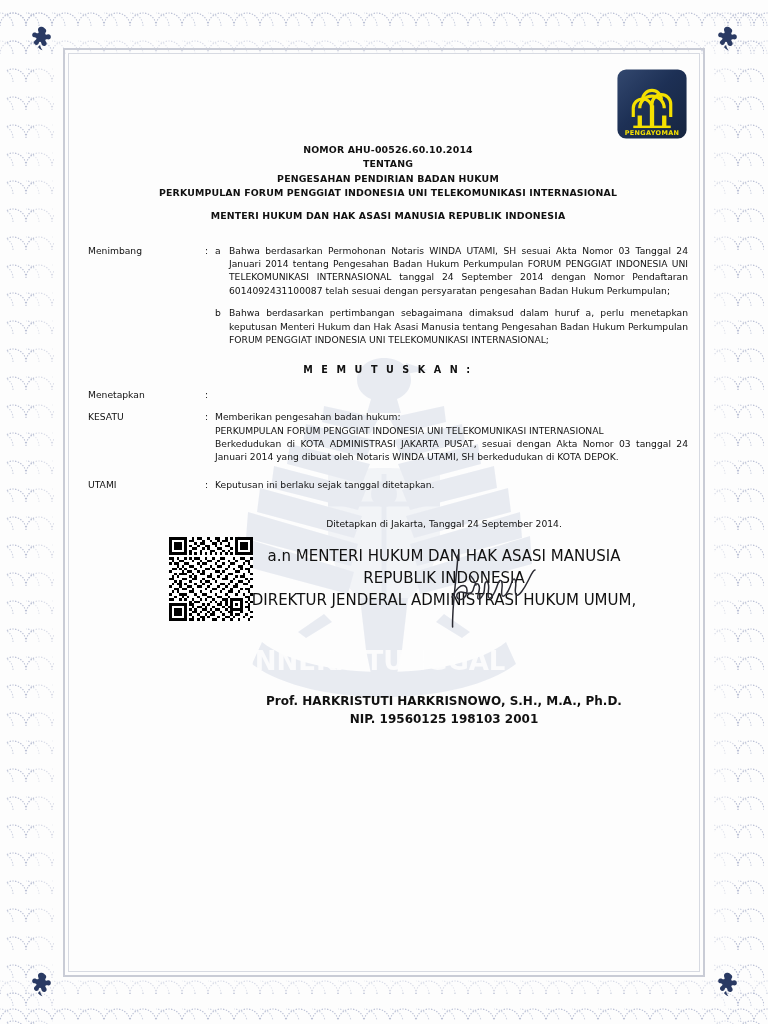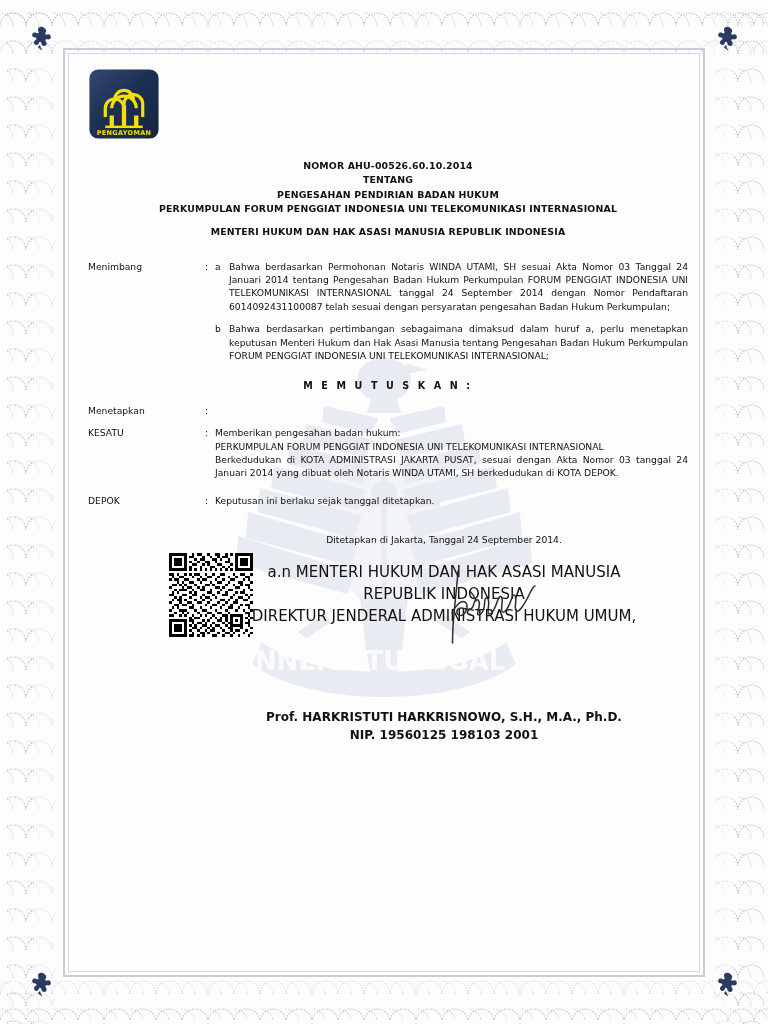--- a/index.html
+++ b/index.html
@@ -84,23 +84,22 @@
     left: 88px;
     top: 60px;
     width: 600px;
     font-size: 9.2px;
     color: #111;
     line-height: 1.42;
   }
 
   
   .logo-wrap {
-    text-align: left;
+    text-align: right;
     margin-top: 8px;
-    margin-bottom: 16px;
   }
   .logo {
     display: inline-block;
     width: 72px;
     height: 72px;
   }
 
   
   .title-block {
     text-align: center;
@@ -369,21 +368,21 @@
         <div class="body nojust">
           <div>Memberikan pengesahan badan hukum:</div>
           <div class="body" style="text-align:justify">PERKUMPULAN FORUM PENGGIAT INDONESIA UNI TELEKOMUNIKASI INTERNASIONAL</div>
           <div class="body" style="text-align:justify">Berkedudukan di KOTA ADMINISTRASI JAKARTA PUSAT, sesuai dengan Akta Nomor 03 tanggal 24 Januari 2014 yang dibuat oleh Notaris WINDA UTAMI, SH berkedudukan di KOTA DEPOK.</div>
         </div>
       </div>
 
       <div class="spacer-md"></div>
 
       <div class="row">
-        <div class="label">DEPOK</div>
+        <div class="label">UTAMI</div>
         <div class="colon">:</div>
         <div class="body nojust">Keputusan ini berlaku sejak tanggal ditetapkan.</div>
       </div>
     </div>
 
     <div class="sign-area">
 
       <div class="ditetapkan">Ditetapkan di Jakarta, Tanggal 24 September 2014.</div>
 
       <div class="sign-head">

